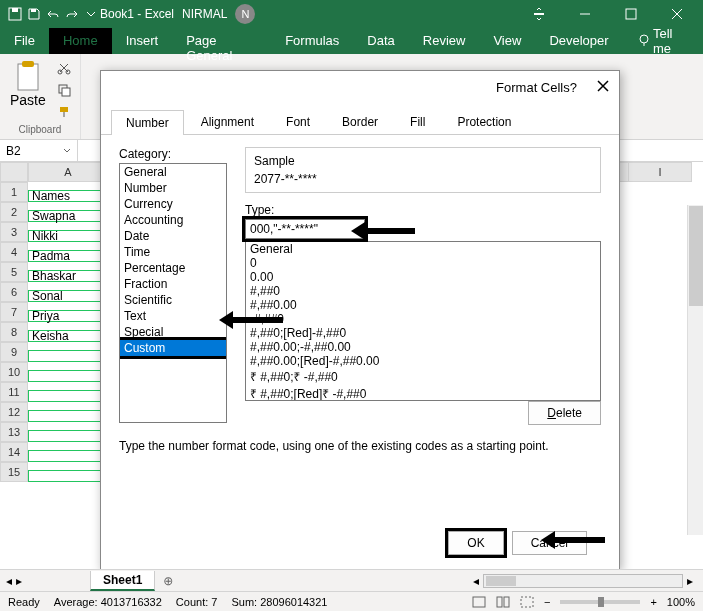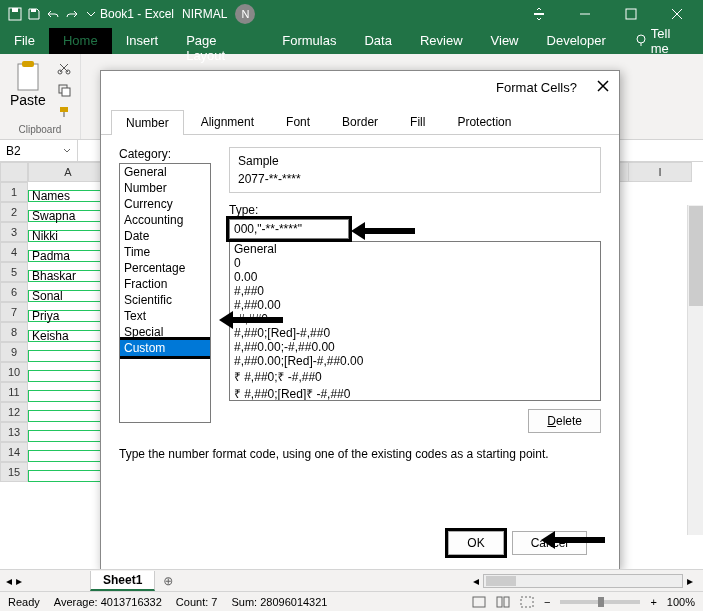--- a/index.html
+++ b/index.html
@@ -47,34 +47,34 @@
     
     
     .dialog { position: absolute; left: 100px; top: 70px; width: 520px; height: 500px; background: #fff; border: 1px solid #888; box-shadow: 2px 2px 10px rgba(0,0,0,0.3); display: flex; flex-direction: column; }
     .dialog-title { height: 32px; display: flex; align-items: center; justify-content: flex-end; padding: 0 10px; font-size: 13px; }
     .dialog-title-right { display: flex; gap: 20px; }
     .dialog-tabs { display: flex; border-bottom: 1px solid #ccc; padding: 6px 10px 0 10px; gap: 2px; }
     .dialog-tab { padding: 5px 14px; font-size: 12px; border: 1px solid transparent; border-bottom: none; cursor: pointer; }
     .dialog-tab.active { border-color: #ccc; background: #fff; position: relative; top: 1px; }
     .dialog-body { flex: 1; padding: 12px 18px; font-size: 12px; }
     .dialog-cols { display: flex; gap: 18px; }
-    .cat-col { width: 92px; }
+    .cat-col { width: 108px; }
     .cat-label { margin-bottom: 2px; }
     .cat-list { border: 1px solid #7a7a7a; height: 260px; overflow-y: auto; font-size: 12px; position: relative; }
     .cat-item { padding: 1px 4px; cursor: pointer; }
     .cat-item.custom-highlight { background: #0078d7; color: #fff; outline: 3px solid #000; position: relative; }
     .right-col { flex: 1; }
     .sample-box { border: 1px solid #ccc; padding: 6px 8px; margin-bottom: 10px; }
     .sample-label { margin-bottom: 4px; }
     .type-label { margin-bottom: 2px; }
     .type-input { width: 100%; border: 1px solid #7a7a7a; padding: 2px 4px; font-size: 12px; margin-bottom: 2px; }
     .type-input.highlight { outline: 3px solid #000; width: 120px; }
     .type-list { border: 1px solid #7a7a7a; height: 160px; overflow-y: auto; font-size: 12px; }
     .type-item { padding: 0px 4px; }
-    .delete-row { display: flex; justify-content: flex-end; margin-top: 8px; }
+    .delete-row { display: flex; justify-content: flex-end; }
     .btn { border: 1px solid #adadad; background: #fdfdfd; padding: 4px 18px; font-size: 12px; cursor: pointer; }
     .hint { margin-top: 14px; font-size: 12px; }
     .dialog-footer { display: flex; justify-content: flex-end; padding: 10px 32px 14px; gap: 8px; }
     .ok-highlight { outline: 3px solid #000; }
     
     
     .arrow { position: absolute; height: 12px; display: flex; align-items: center; }
     .arrow-line { height: 6px; background: #000; }
     .arrow-head { width: 0; height: 0; border-top: 9px solid transparent; border-bottom: 9px solid transparent; border-right: 14px solid #000; }
     
@@ -161,21 +161,21 @@
           <path d="M1 1l10 10M11 1L1 11" stroke="#fff"></path>
         </svg>
       </span>
   </div>
 </div>
 
 <div class="ribbon-tabs">
   <div class="ribbon-tab">File</div>
   <div class="ribbon-tab active">Home</div>
   <div class="ribbon-tab">Insert</div>
-  <div class="ribbon-tab">Page Layout</div>
+  <div class="ribbon-tab">Page General</div>
   <div class="ribbon-tab">Formulas</div>
   <div class="ribbon-tab">Data</div>
   <div class="ribbon-tab">Review</div>
   <div class="ribbon-tab">View</div>
   <div class="ribbon-tab">Developer</div>
   <div class="ribbon-tab tellme">
     <svg width="14" height="14">
         <circle cx="7" cy="5" r="4" fill="none" stroke="#fff"></circle>
         <line x1="7" y1="9" x2="7" y2="12" stroke="#fff"></line>
       </svg>

